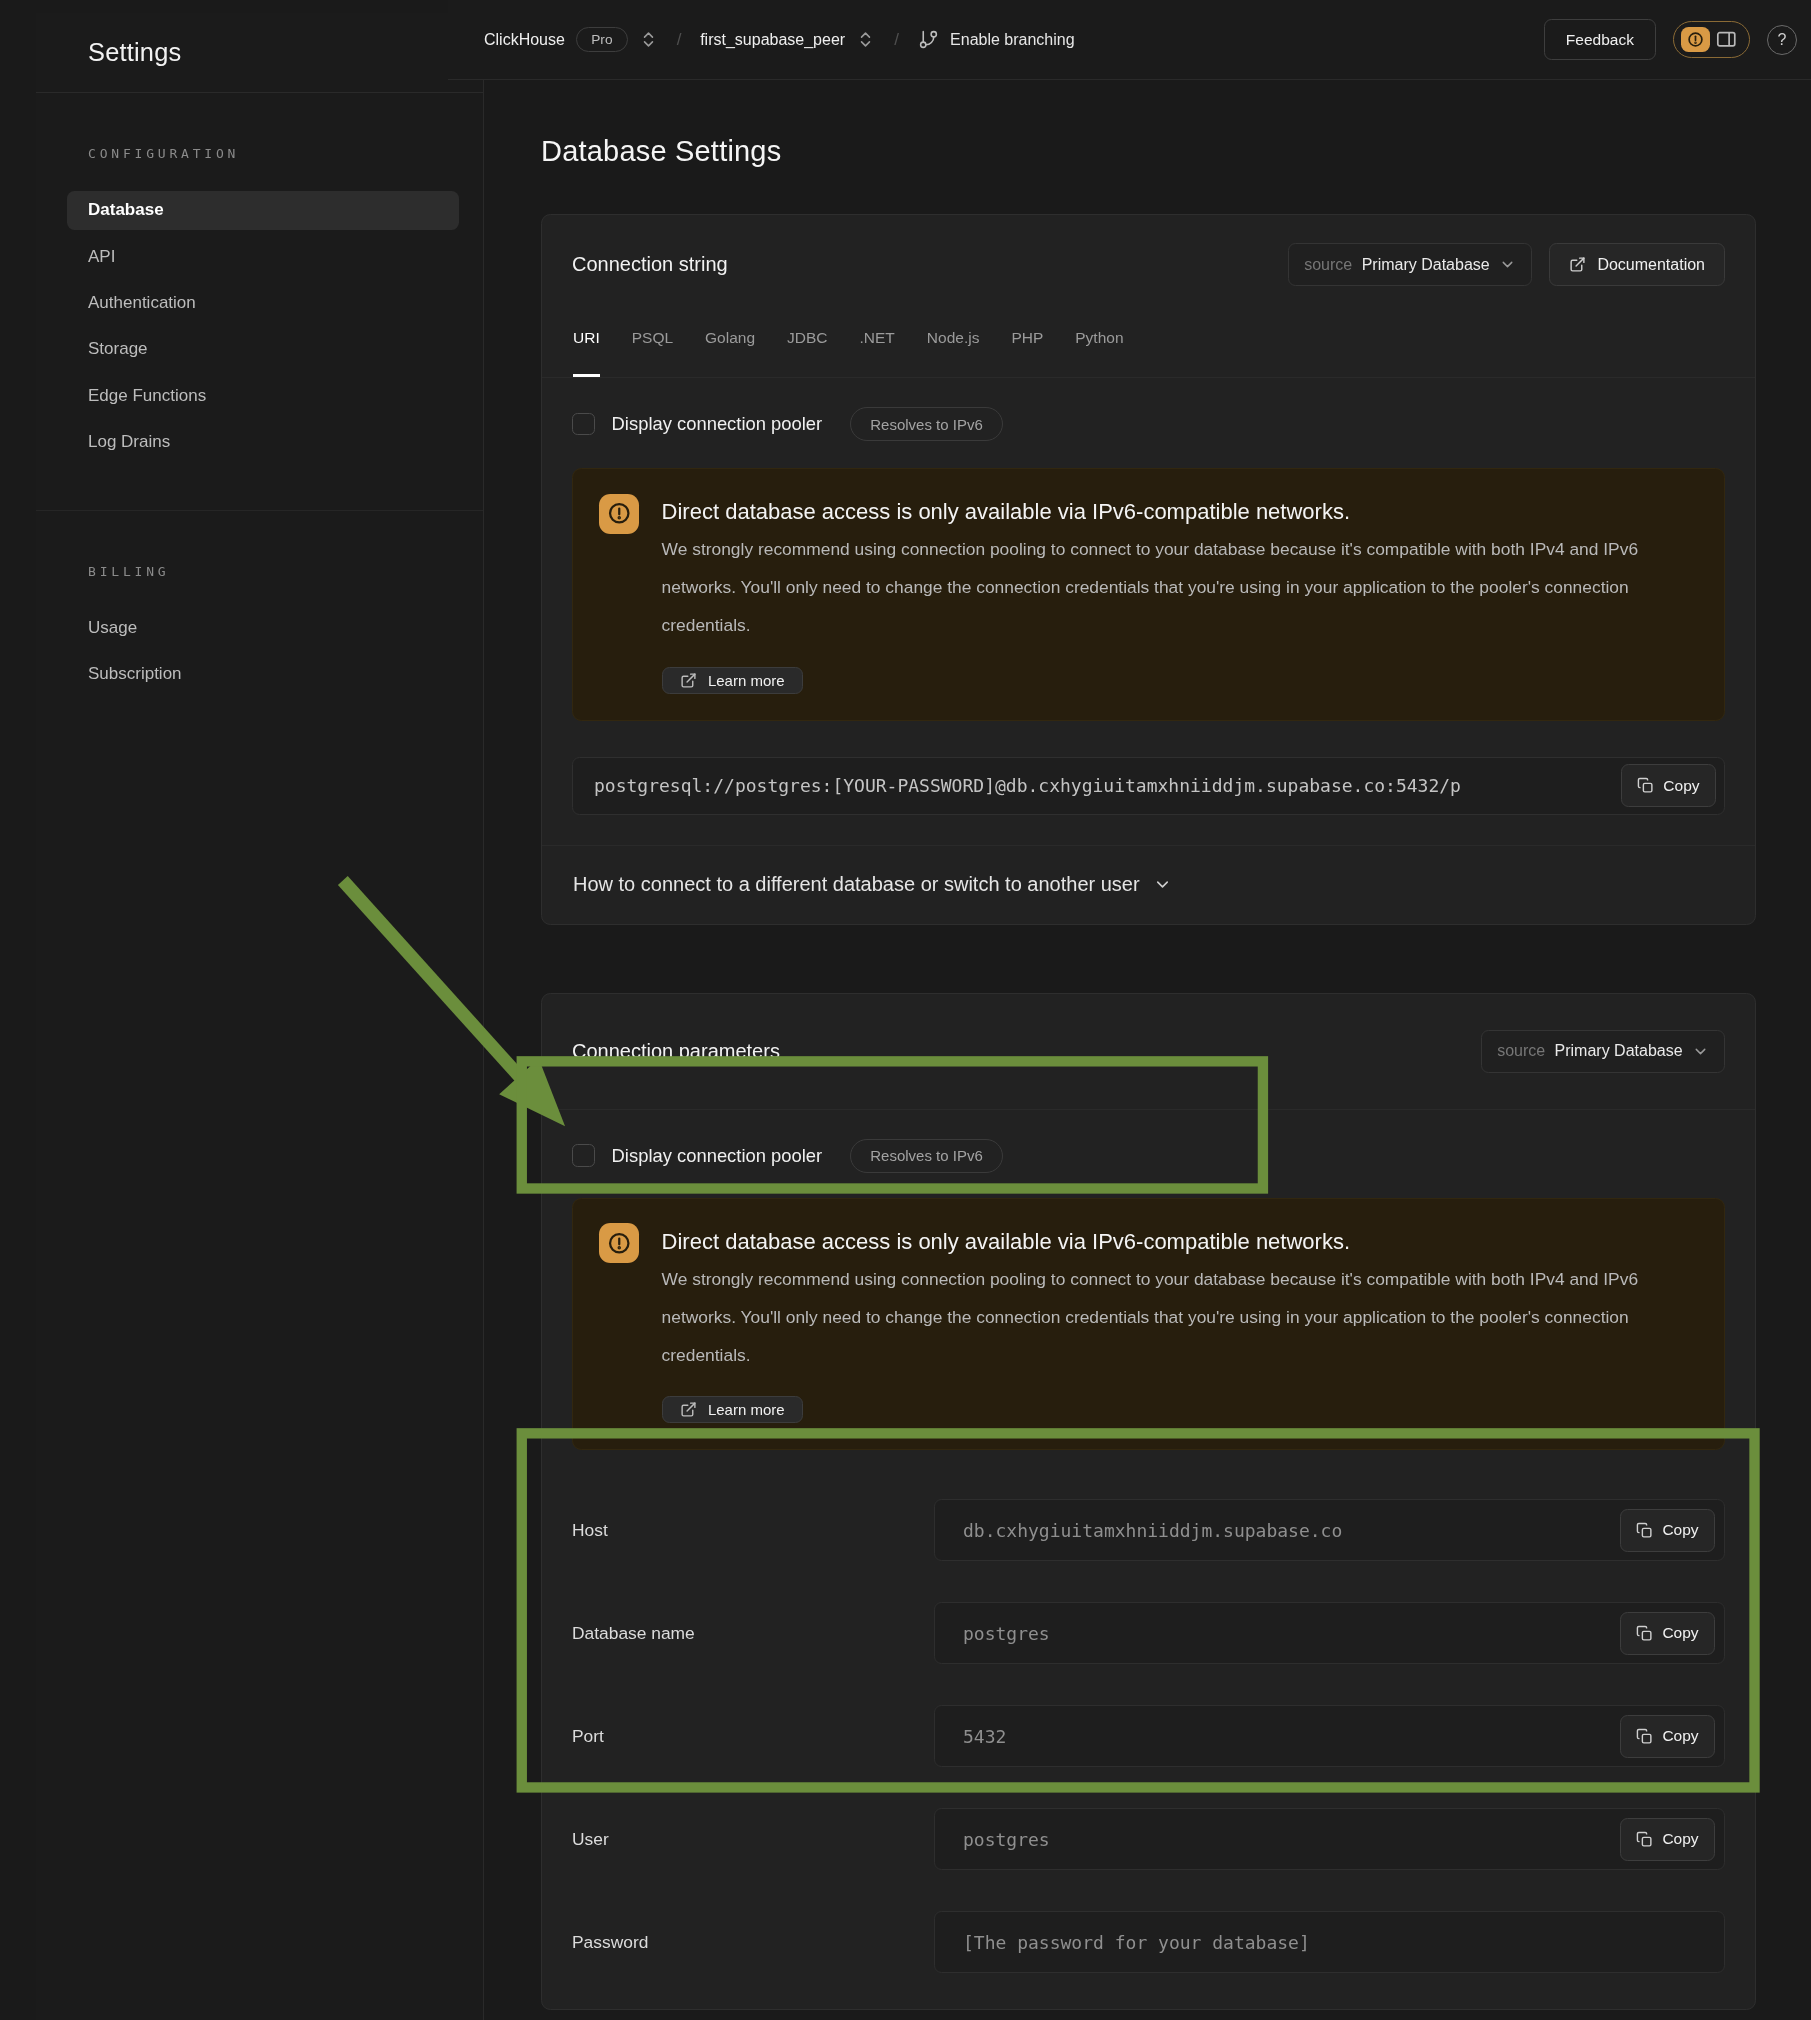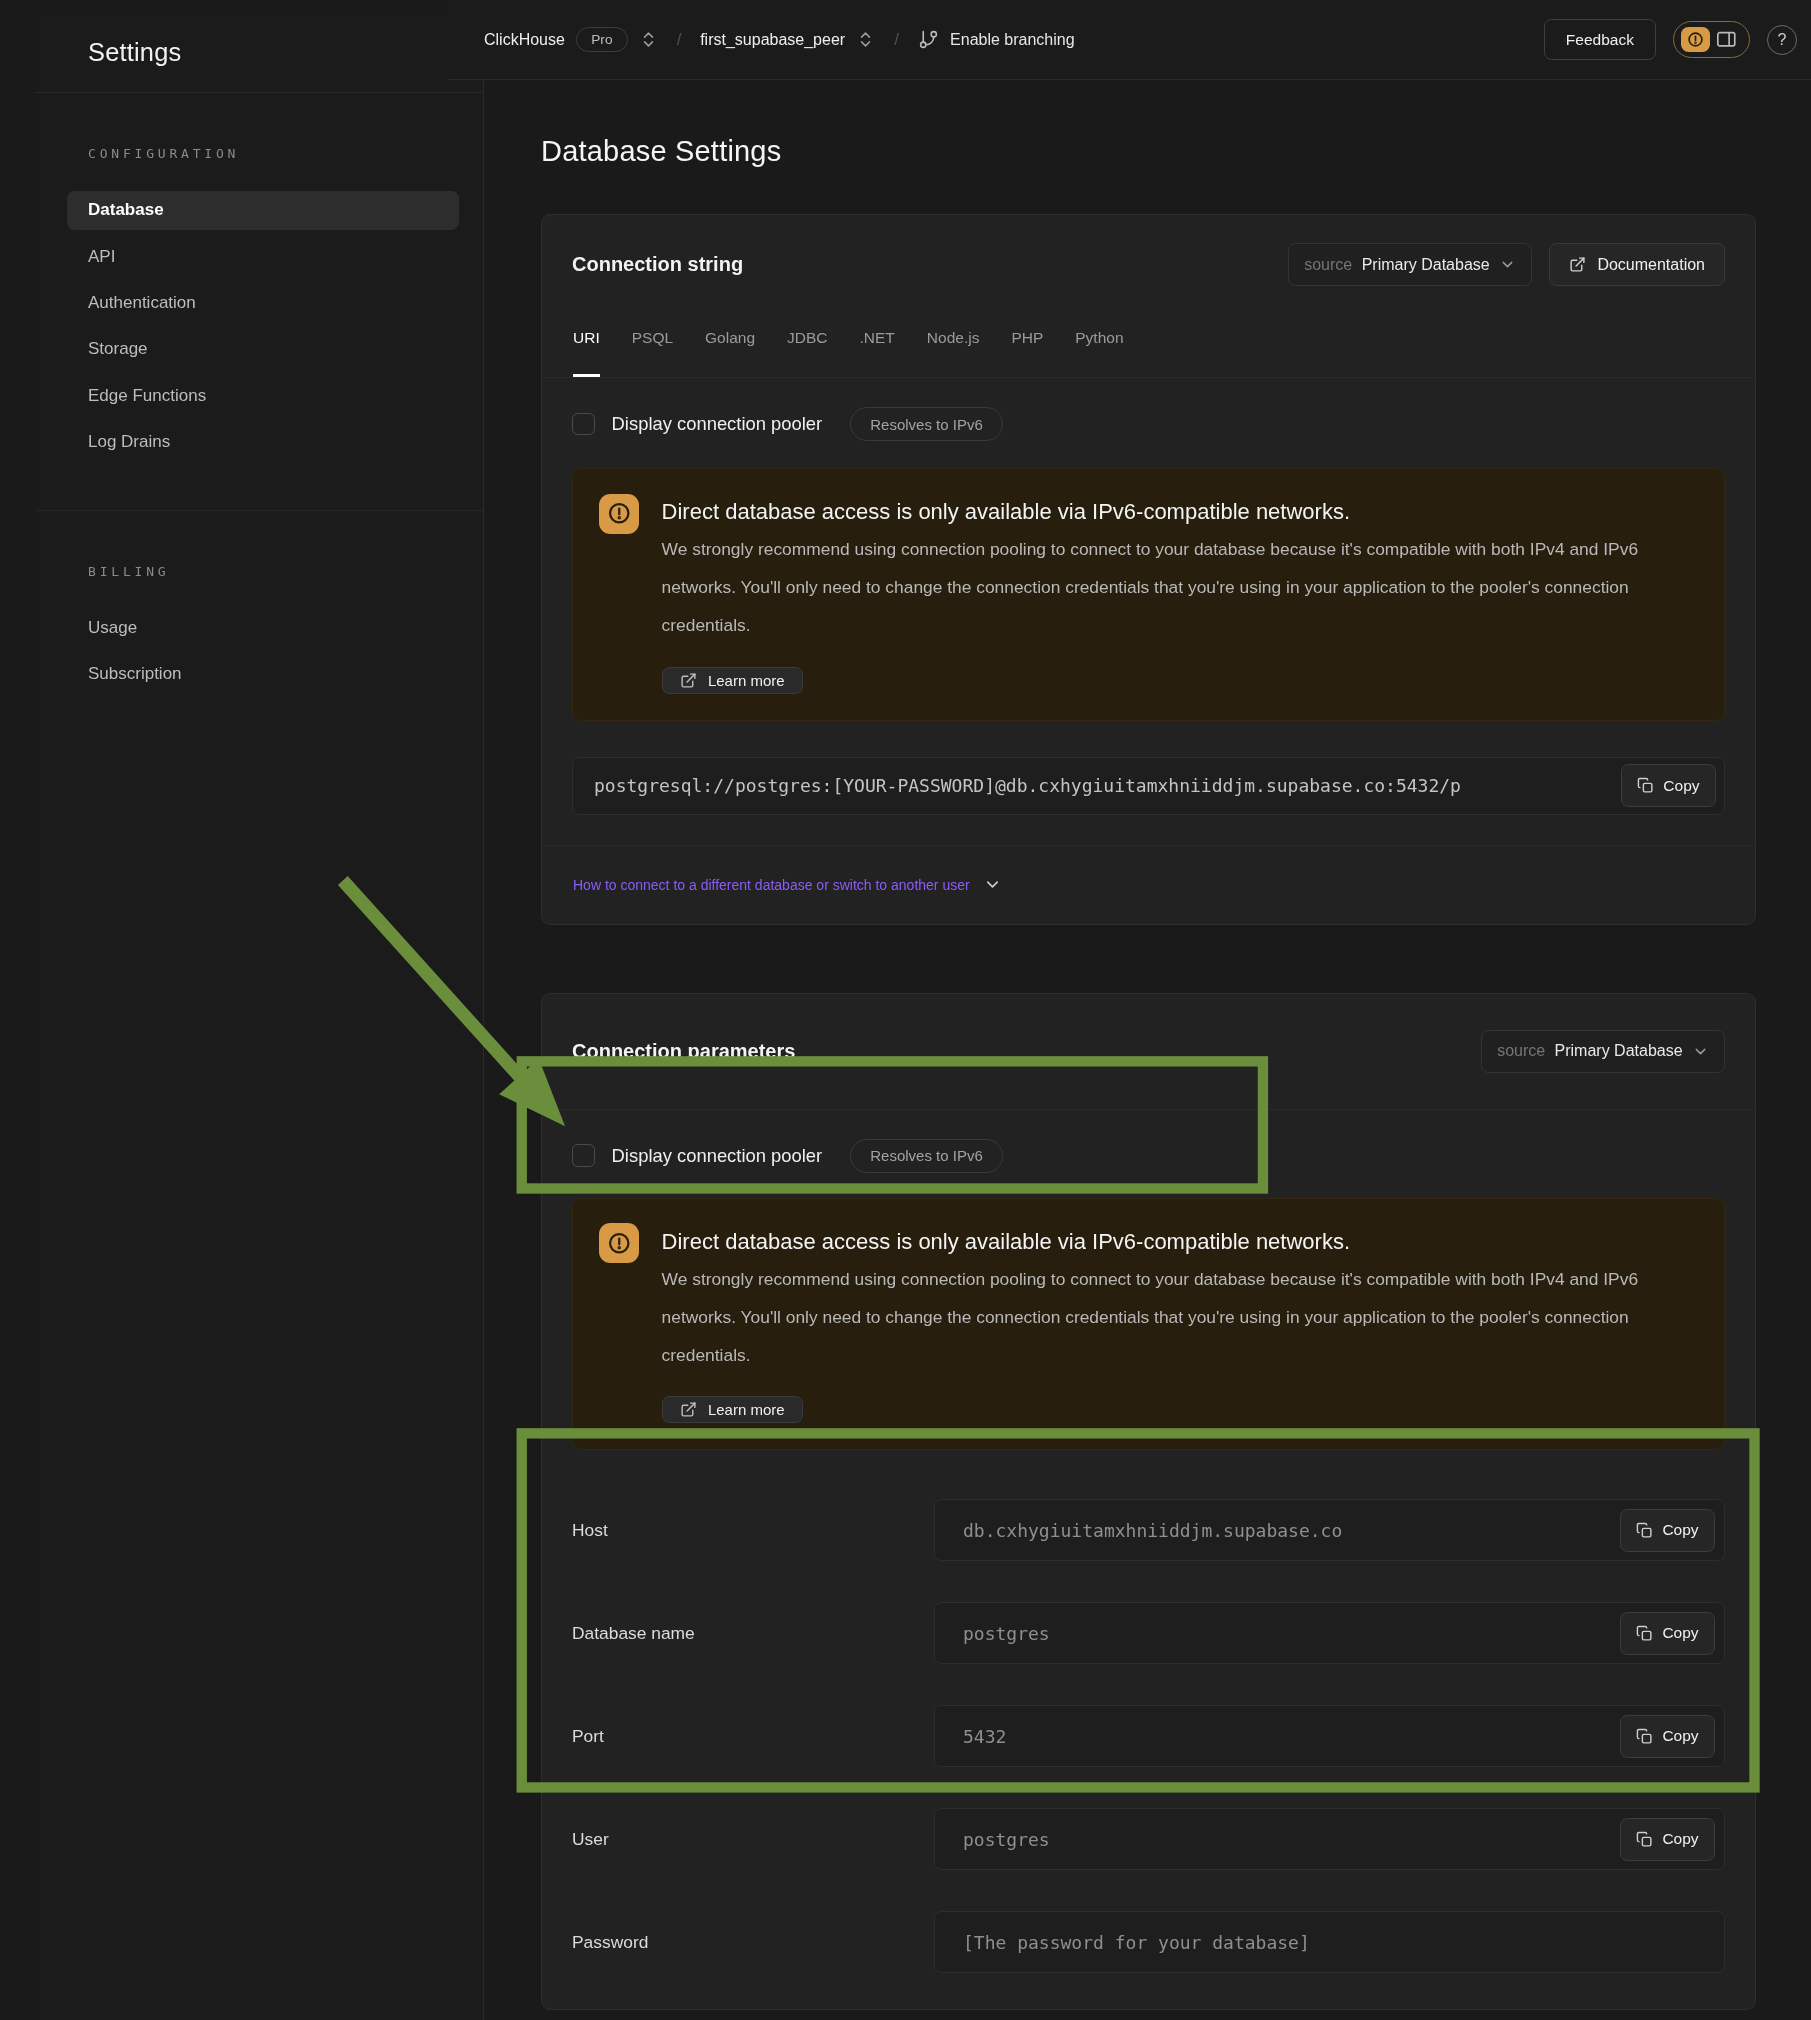--- a/index.html
+++ b/index.html
@@ -33,21 +33,21 @@
   .help-circle { width:30px; height:30px; border:1.4px solid #6a6a6a; border-radius:50%; color:#cfcfcf; display:flex; align-items:center; justify-content:center; font-size:16px; cursor:pointer; background:transparent; font-family:inherit; }
 
   
   .content { position:absolute; left:448px; top:80px; right:0; padding:53px 56px 0 93px; }
   .page-title { font-size:29px; font-weight:500; color:#f5f5f5; letter-spacing:0.2px; line-height:36px; }
 
   .card { margin-top:45px; background:#222222; border:0.9px solid #2e2e2e; border-radius:9.4px; }
   .card2 { margin-top:68px; }
   .card-header { display:flex; align-items:center; justify-content:space-between; padding:28px 30px 13px 30px; }
   .card2 .card-header { padding:36px 30px; border-bottom:0.9px solid #2a2a2a; }
-  .card-title { font-size:20px; font-weight:700; color:#f2f2f2; }
+  .card-title { font-size:20px; font-weight:400; color:#f2f2f2; }
   .header-actions { display:flex; align-items:center; gap:17px; }
 
   .select-ctl { display:flex; align-items:center; gap:9.4px; background:#202020; border:0.9px solid #343434; border-radius:7.5px; height:43px; padding:0 15px; cursor:pointer; }
   .select-ctl .src { color:#767676; font-size:16px; }
   .select-ctl .val { color:#eaeaea; font-size:16px; }
   .btn-doc { display:flex; align-items:center; gap:11.3px; background:#262626; border:0.9px solid #3a3a3a; border-radius:7.5px; height:43px; padding:0 19px; color:#f0f0f0; font-size:16px; font-family:inherit; cursor:pointer; }
 
   .tabs { display:flex; gap:32px; padding:0 31px; height:79px; align-items:stretch; border-bottom:0.9px solid #2a2a2a; }
   .tab { position:relative; display:flex; align-items:center; font-size:15.5px; color:#9b9b9b; cursor:pointer; }
   .tab.active { color:#ffffff; }
@@ -64,21 +64,21 @@
   .warn-icon { width:40px; height:40px; background:#d99a45; border-radius:11.3px; flex:none; display:flex; align-items:center; justify-content:center; }
   .notice-title { font-size:22px; color:#f4f4f4; line-height:28px; margin-top:4.7px; }
   .notice-body { font-size:17.4px; color:#b9b9b9; line-height:38px; max-width:1003px; margin-top:3.8px; }
   .btn-learn { margin-top:22.6px; display:inline-flex; align-items:center; gap:11.3px; background:#2a2a2a; border:0.9px solid #3c3c3c; border-radius:7.5px; height:27px; padding:0 17px; color:#f0f0f0; font-size:15px; font-family:inherit; cursor:pointer; }
 
   .conn-box { margin-top:36px; height:58px; background:#1e1e1e; border:0.9px solid #2f2f2f; border-radius:7.5px; display:flex; align-items:center; padding:0 8.5px 0 21px; overflow:hidden; }
   .conn-text { flex:1; font-family:"DejaVu Sans Mono", monospace; font-size:18px; color:#c4c4c4; white-space:nowrap; overflow:hidden; }
   .btn-copy { flex:none; display:inline-flex; align-items:center; gap:9.4px; background:#262626; border:0.9px solid #3d3d3d; border-radius:7.5px; height:43px; padding:0 15px; color:#f0f0f0; font-size:15.5px; font-family:inherit; cursor:pointer; }
 
   .card-footer { border-top:0.9px solid #2a2a2a; height:79px; display:flex; align-items:center; gap:13px; padding:0 31px; cursor:pointer; }
-  .footer-text { font-size:14px; color:#8b5cf6; }
+  .footer-text { font-size:20px; color:#e5e5e5; }
 
   .fields { margin-top:49px; }
   .field-row { display:grid; grid-template-columns:362px 1fr; align-items:center; margin-bottom:41px; }
   .field-row:last-child { margin-bottom:5.6px; }
   .field-label { font-size:17.4px; color:#dcdcdc; }
   .field-input { height:62px; background:#1e1e1e; border:0.9px solid #2e2e2e; border-radius:7.5px; display:flex; align-items:center; padding:0 9.4px 0 28px; }
   .field-value { flex:1; font-family:"DejaVu Sans Mono", monospace; font-size:18px; color:#8f8f8f; white-space:nowrap; overflow:hidden; }
 
   
   .annotations { position:absolute; left:0; top:0; pointer-events:none; z-index:50; }

